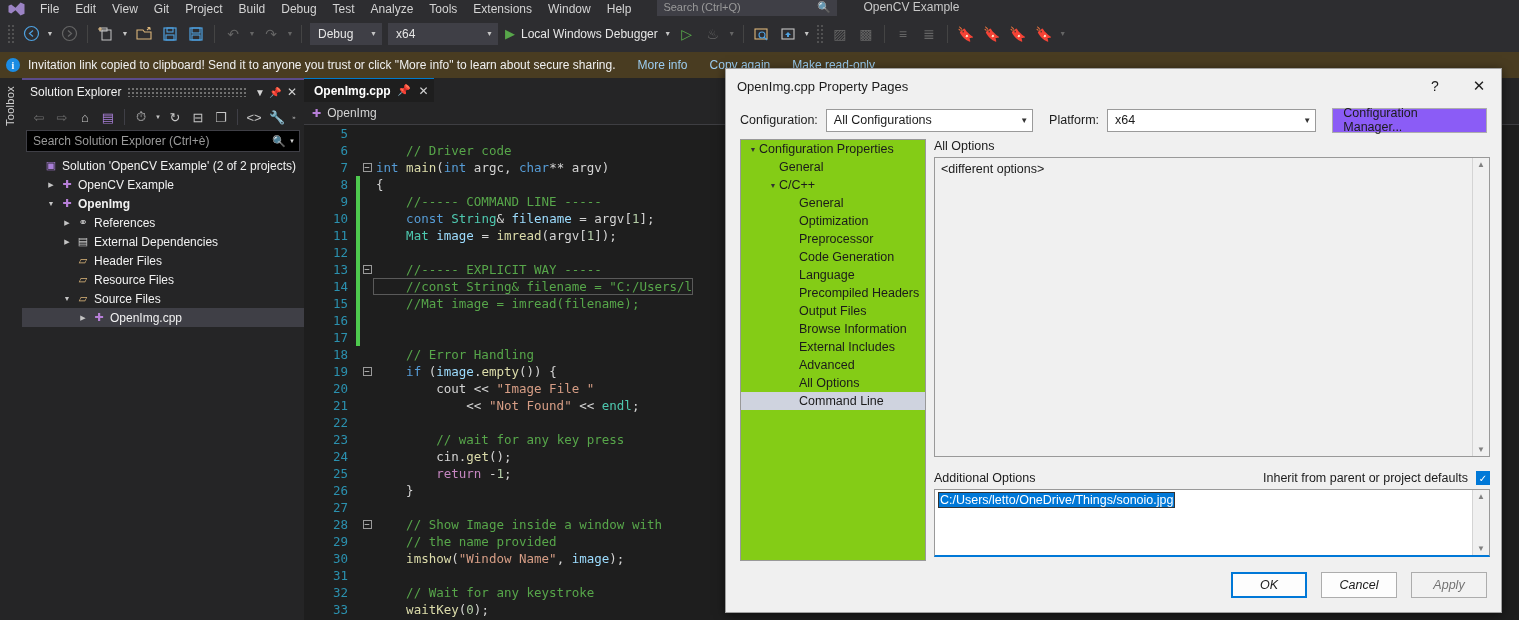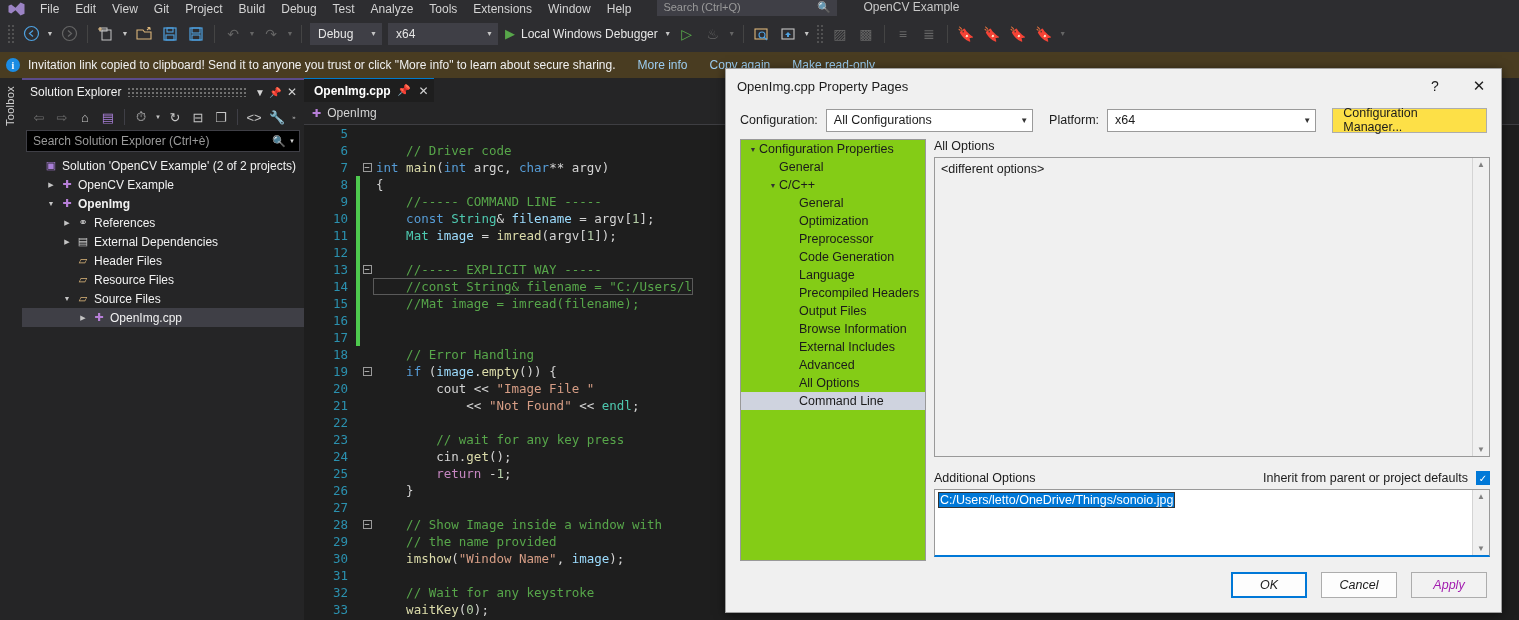--- a/index.html
+++ b/index.html
@@ -223,21 +223,21 @@
     height: 34px; display: flex; align-items: center; padding: 0 14px; gap: 8px;
   }
   .dlg-cfg .lb { font-size: 12.5px; }
   .dlg-select {
     height: 23px; background: #fff; border: 1px solid #9a9a9a;
     display: flex; align-items: center; padding: 0 4px 0 7px;
     font-size: 12.5px; justify-content: space-between;
   }
   .dlg-select .ca { font-size: 8px; color: #333; margin-left: 6px; }
   .btn {
-    height: 25px; border: 1px solid #adadad; background: #fde047;
+    height: 25px; border: 1px solid #adadad; background: #8b5cf6;
     display: flex; align-items: center; justify-content: center;
     font-size: 12.5px; color: #1b1b1b; padding: 0 10px;
   }
   .dlg-tree {
     position: absolute; left: 14px; top: 70px; width: 186px; height: 422px;
     background: #84cc16; border: 1px solid #999; overflow: hidden;
     font-size: 12.5px;
   }
   .tr-row { height: 18px; display: flex; align-items: center; white-space: nowrap; }
   .tr-row.sel { background: #cfd3df; }
@@ -276,21 +276,21 @@
   }
   .dlg-buttons {
     position: absolute; right: 14px; bottom: 14px; display: flex; gap: 14px; font-style: italic;
   }
   .dlg-buttons .b {
     width: 76px; height: 26px; display:flex; align-items:center;
     justify-content:center; font-size: 12.5px; border: 1px solid #adadad;
     background: #fdfdfd;
   }
   .dlg-buttons .b.default { border: 2px solid #0078d7; }
-  .dlg-buttons .b.disabled { color: #a21caf; background: #f2f2f2; }
+  .dlg-buttons .b.disabled { color: #737373; background: #f2f2f2; }
 </style>
 </head>
 <body>
 
 <div class="app">
 
   <div class="menubar">
     <div class="vs-logo">
       <svg width="17" height="14" viewBox="0 0 17 14">
           <path d="M12.5 0.5 16.5 2.2v9.6l-4 1.7-5-5.2-4.3 3.3L0.5 10.2V3.8l2.7-1.4 4.3 3.3z" fill="#9b83c4"></path>

